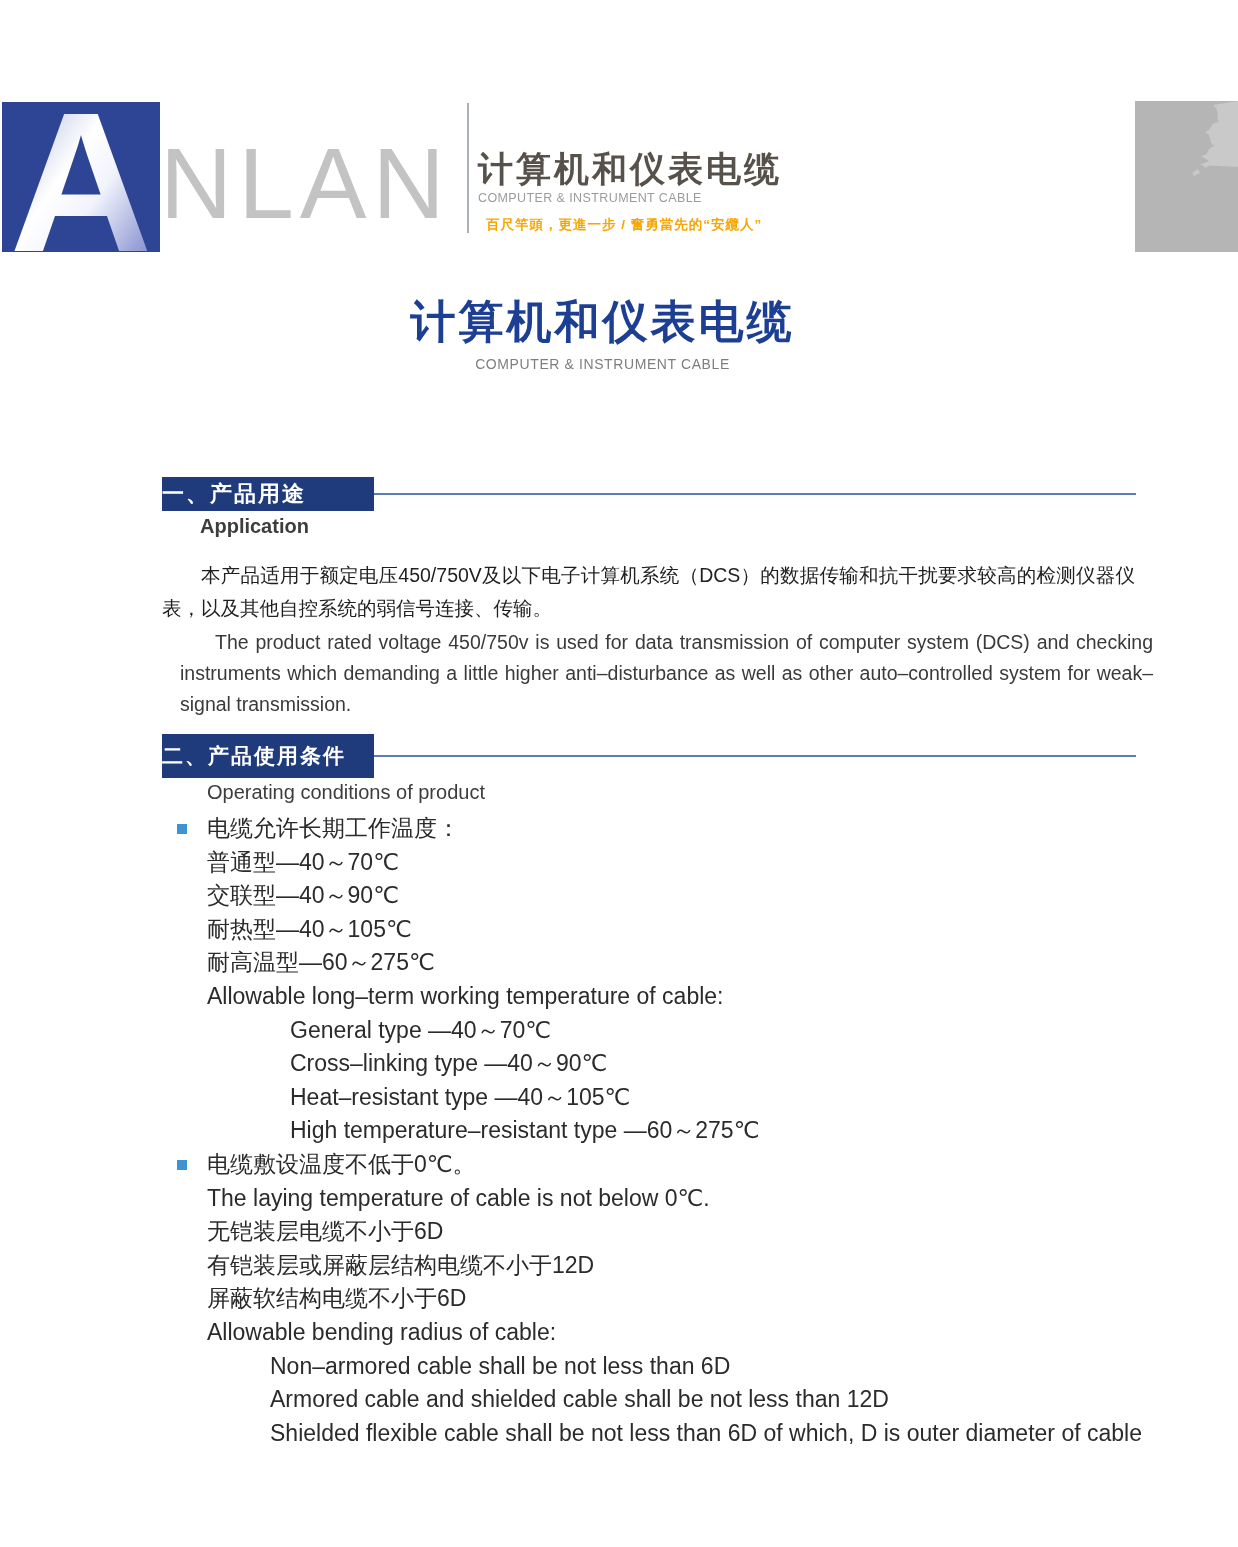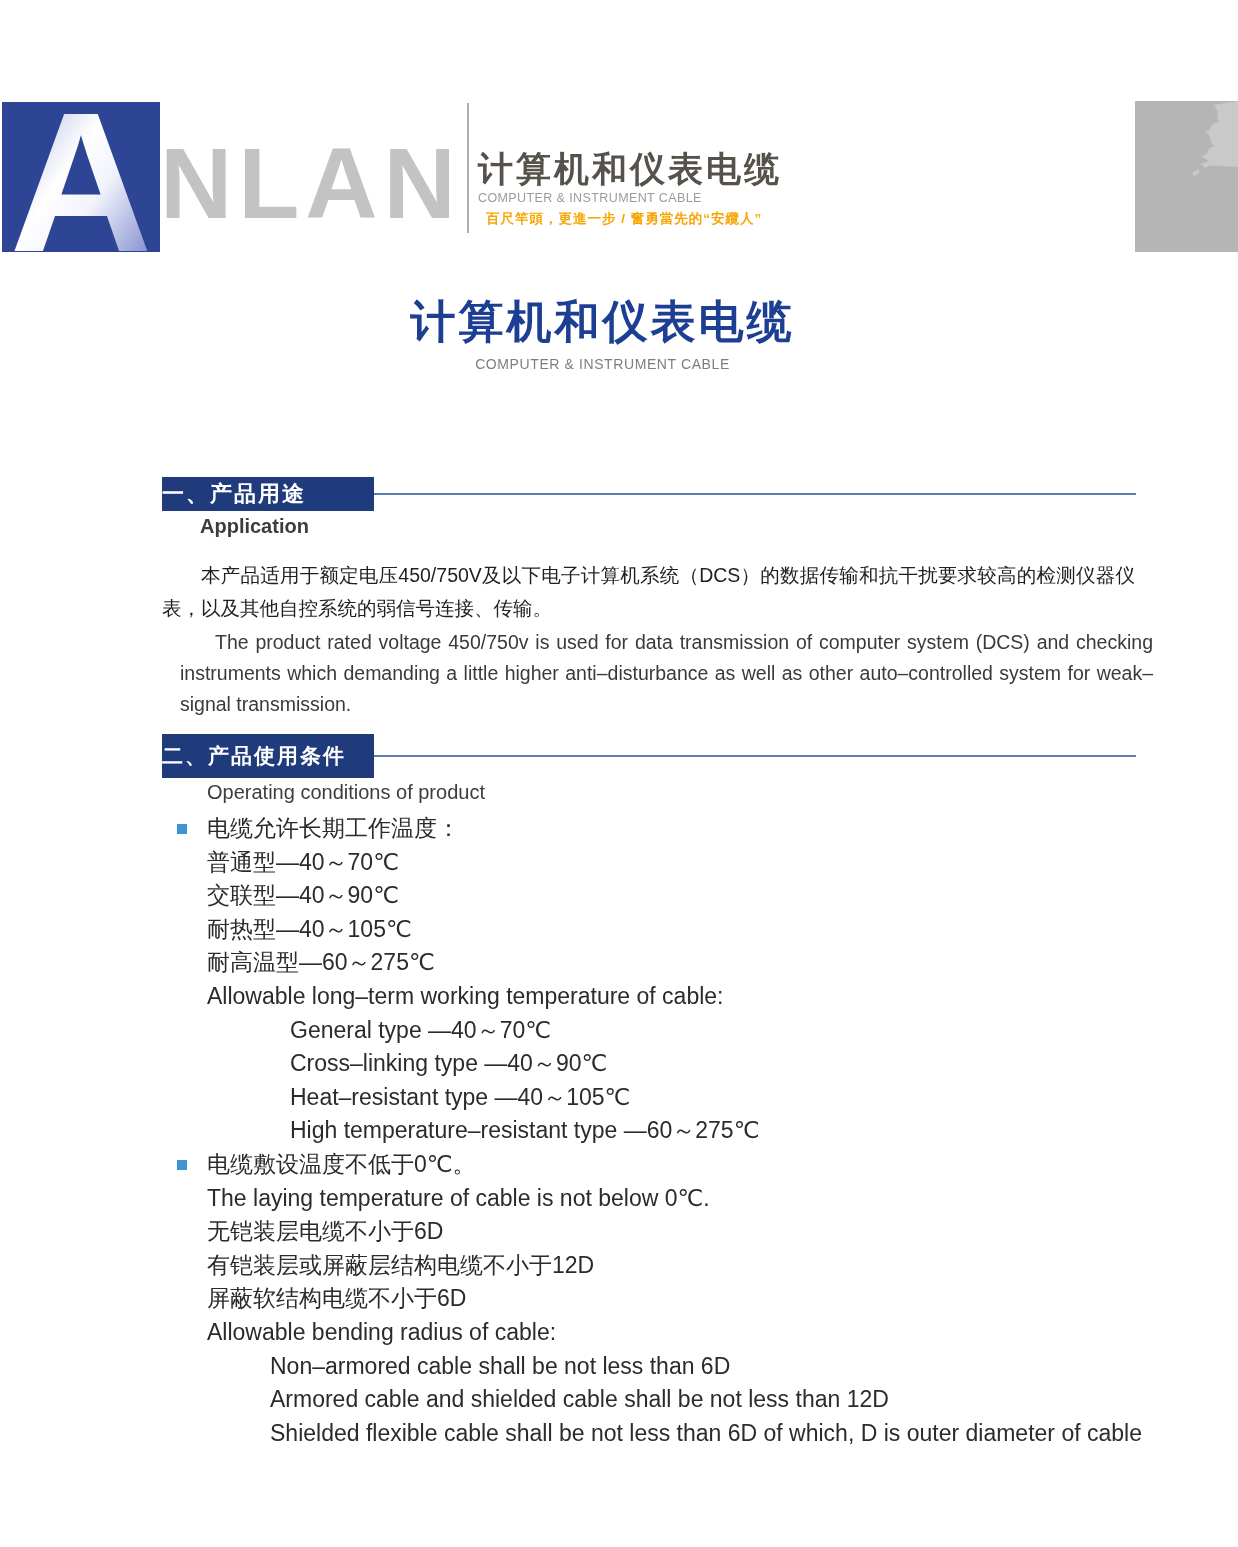--- a/index.html
+++ b/index.html
@@ -23,36 +23,36 @@
   }
   @supports ((-webkit-background-clip:text) or (background-clip:text)){
     .logo-a{
       background:linear-gradient(125deg,#aab3e0 0%,#ffffff 40%,#f2f4fc 60%,#7d88cc 100%);
       -webkit-background-clip:text;background-clip:text;
       color:transparent;-webkit-text-fill-color:transparent;
     }
   }
   .logo-rest{
     position:absolute;left:160px;top:133px;
-    font-size:100px;font-weight:bold;color:#c3c3c3;
+    font-size:100px;font-weight:normal;color:#c3c3c3;
     letter-spacing:6px;line-height:1;white-space:nowrap;
   }
   .logo-divider{
     position:absolute;left:467px;top:103px;width:2px;height:130px;background:#aab0b8;
   }
   .brand-block{position:absolute;left:478px;top:150px;}
   .brand-cn{
     font-size:35px;font-weight:bold;color:#57514b;letter-spacing:3px;line-height:1.1;
     white-space:nowrap;
   }
   .brand-en{
     font-size:12.5px;color:#9b9b9b;letter-spacing:0.4px;margin-top:2px;white-space:nowrap;
   }
   .brand-slogan{
-    font-size:13.5px;font-weight:bold;color:#f7a500;margin-top:5px;margin-left:8px;
+    font-size:13.5px;font-weight:bold;color:#f7a500;margin-top:11px;margin-left:8px;
     letter-spacing:1px;white-space:nowrap;
   }
   .photo-box{
     position:absolute;left:1135px;top:101px;width:103px;height:151px;
     background:#b5b5b5;overflow:hidden;
   }
   .photo-box svg{display:block;}
 
   
   .page-title-wrap{position:absolute;left:0;top:297px;width:1205px;text-align:center;}

